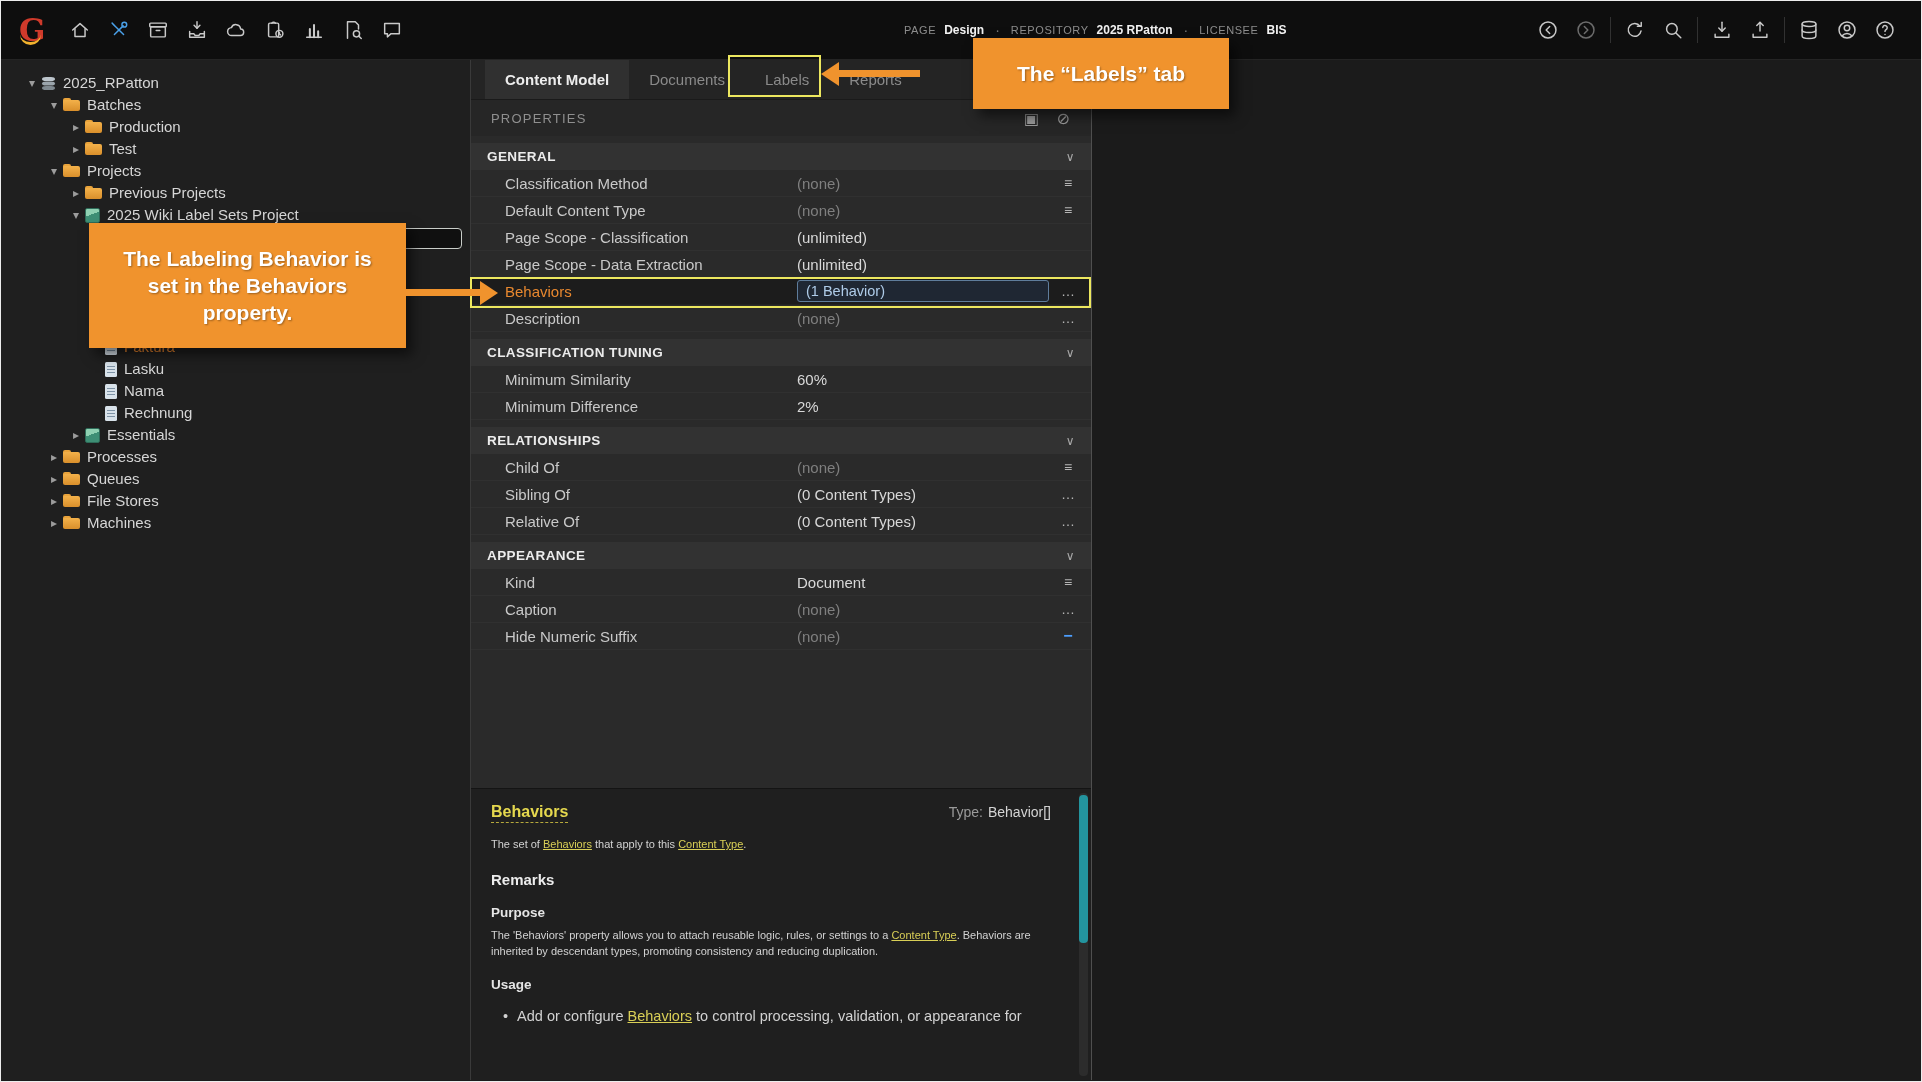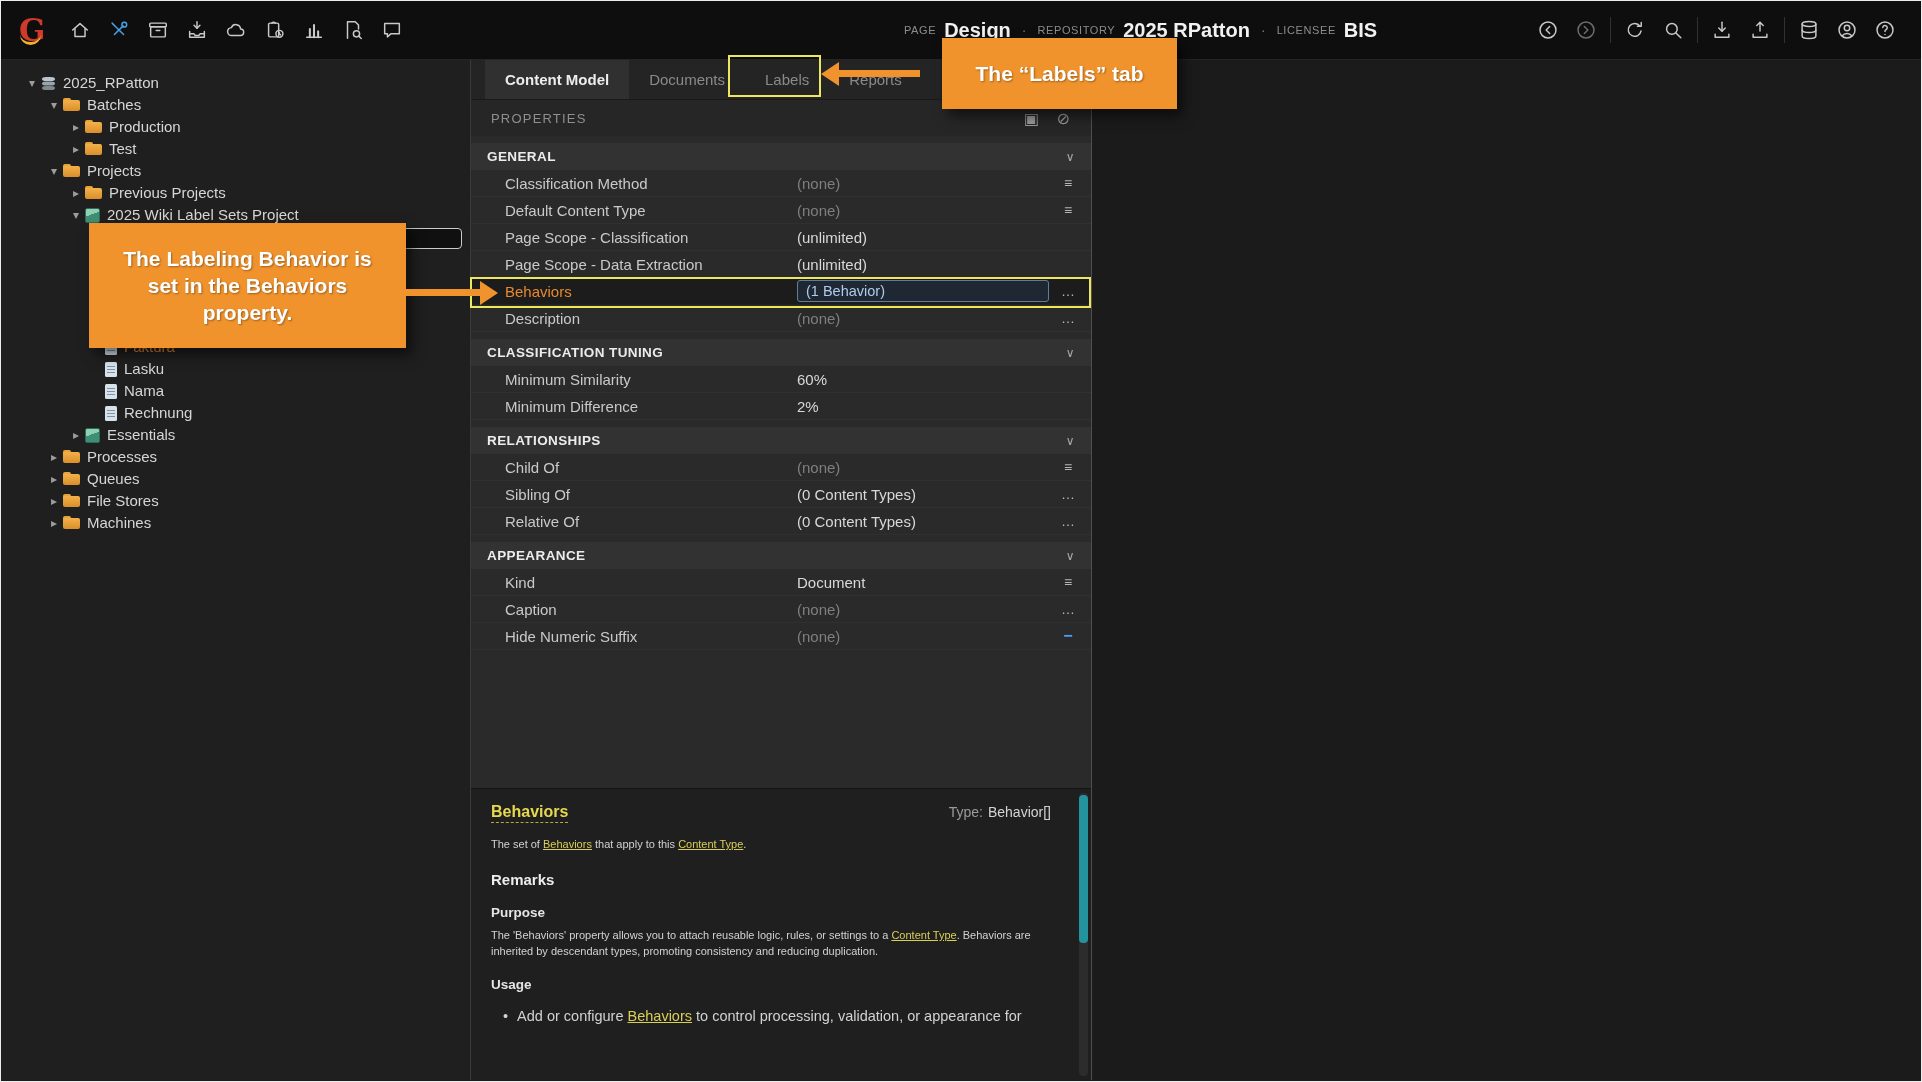--- a/index.html
+++ b/index.html
@@ -11,21 +11,21 @@
   .topbar{height:59px;background:#0e0e0e;border-bottom:1px solid #242424;display:flex;align-items:center;position:relative}
   .logo{font-family:"DejaVu Serif",serif;font-weight:bold;font-size:31px;color:#cf3a2b;margin:0 22px 0 18px;position:relative;line-height:1;cursor:pointer}
   .logo::after{content:"";position:absolute;left:1px;bottom:1px;width:21px;height:8px;border-bottom:3px solid #f2b22e;border-radius:0 0 12px 12px}
   .tb-icons{display:flex;gap:13px;align-items:center}
   .tb-icon{width:26px;height:26px;display:flex;align-items:center;justify-content:center;cursor:pointer;color:#c9c9c9}
   .tb-icon svg{width:22px;height:22px;fill:none;stroke:currentColor;stroke-width:1.6;stroke-linecap:round;stroke-linejoin:round}
   .tb-icon.blue{color:#4aa0e8}
   .tb-icon.dim{opacity:.5}
   .tb-center{position:absolute;left:903px;top:0;height:100%;display:flex;align-items:center;gap:8px;white-space:nowrap}
   .tb-label{font-size:11px;color:#8d8d8d;letter-spacing:.6px}
-  .tb-value{font-size:20px;color:#f2f2f2;font-weight:700}
+  .tb-value{font-size:12px;color:#f2f2f2;font-weight:700}
   .tb-dot{color:#777;font-size:14px;margin:0 3px}
   .tb-right{margin-left:auto;display:flex;align-items:center;padding-right:12px}
   .tb-group{display:flex;gap:12px;padding:0 11px;align-items:center}
   .tb-group + .tb-group{border-left:1px solid #313131}
 
   
   .workspace{display:flex;height:1020px}
 
   
   .tree-panel{width:470px;background:#1f1f1f;border-right:1px solid #3a3a3a;position:relative;padding-top:12px;overflow:hidden;flex:none}
@@ -93,21 +93,21 @@
   
   .right-panel{flex:1;background:#1b1b1b}
 
   
   .ov{position:absolute;pointer-events:none}
   .ybox{border:2px solid #ece75f;z-index:15}
   #ybox-labels{left:727px;top:54px;width:93px;height:42px}
   #ybox-behaviors{left:469px;top:276px;width:621px;height:31px}
   .callout{background:#f0932d;color:#fff;font-weight:700;font-size:21px;text-align:center;display:flex;align-items:center;justify-content:center;box-shadow:6px 7px 12px rgba(0,0,0,.55);line-height:1.3;z-index:20}
   #co-behaviors{left:88px;top:222px;width:317px;height:125px;padding:10px 18px;text-shadow:1px 1px 2px rgba(0,0,0,.35)}
-  #co-labels{left:941px;top:37px;width:235px;height:71px;padding:6px 14px;text-shadow:1px 1px 2px rgba(0,0,0,.35)}
+  #co-labels{left:972px;top:37px;width:256px;height:71px;padding:6px 14px;text-shadow:1px 1px 2px rgba(0,0,0,.35)}
   .arrow-line{background:#f0932d;position:absolute;z-index:20}
   .arrow-head{position:absolute;width:0;height:0;z-index:20}
   #arr-beh-line{left:405px;top:288px;width:74px;height:7px}
   #arr-beh-head{left:479px;top:280px;border-left:18px solid #f0932d;border-top:12px solid transparent;border-bottom:12px solid transparent}
   #arr-lab-line{left:838px;top:69px;width:81px;height:7px}
   #arr-lab-head{left:820px;top:61px;border-right:18px solid #f0932d;border-top:12px solid transparent;border-bottom:12px solid transparent}
 </style>
 </head>
 <body>
 

